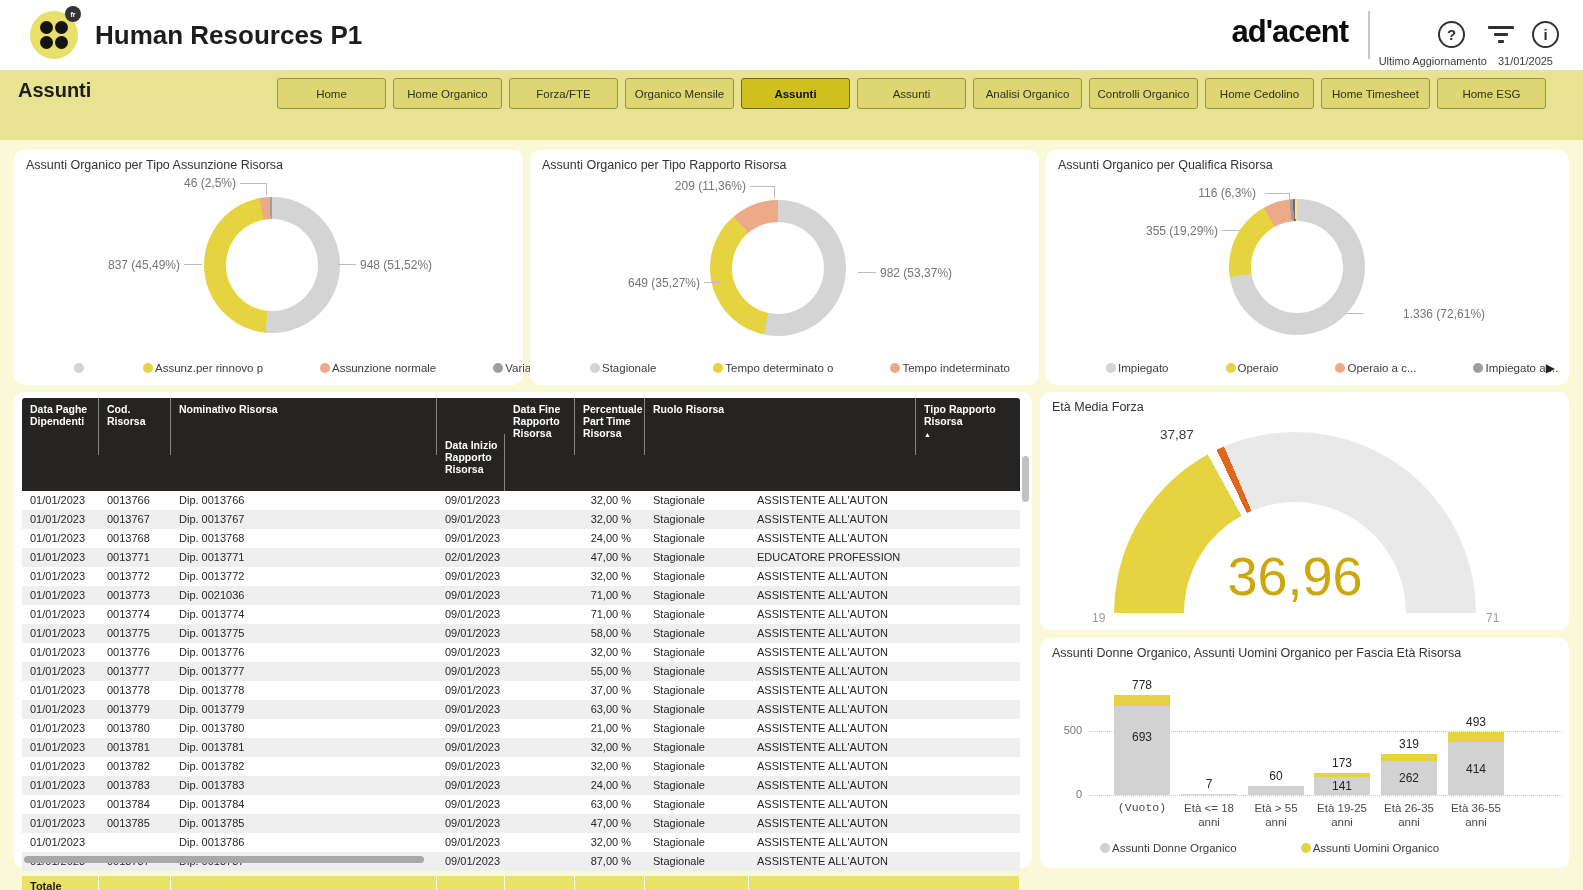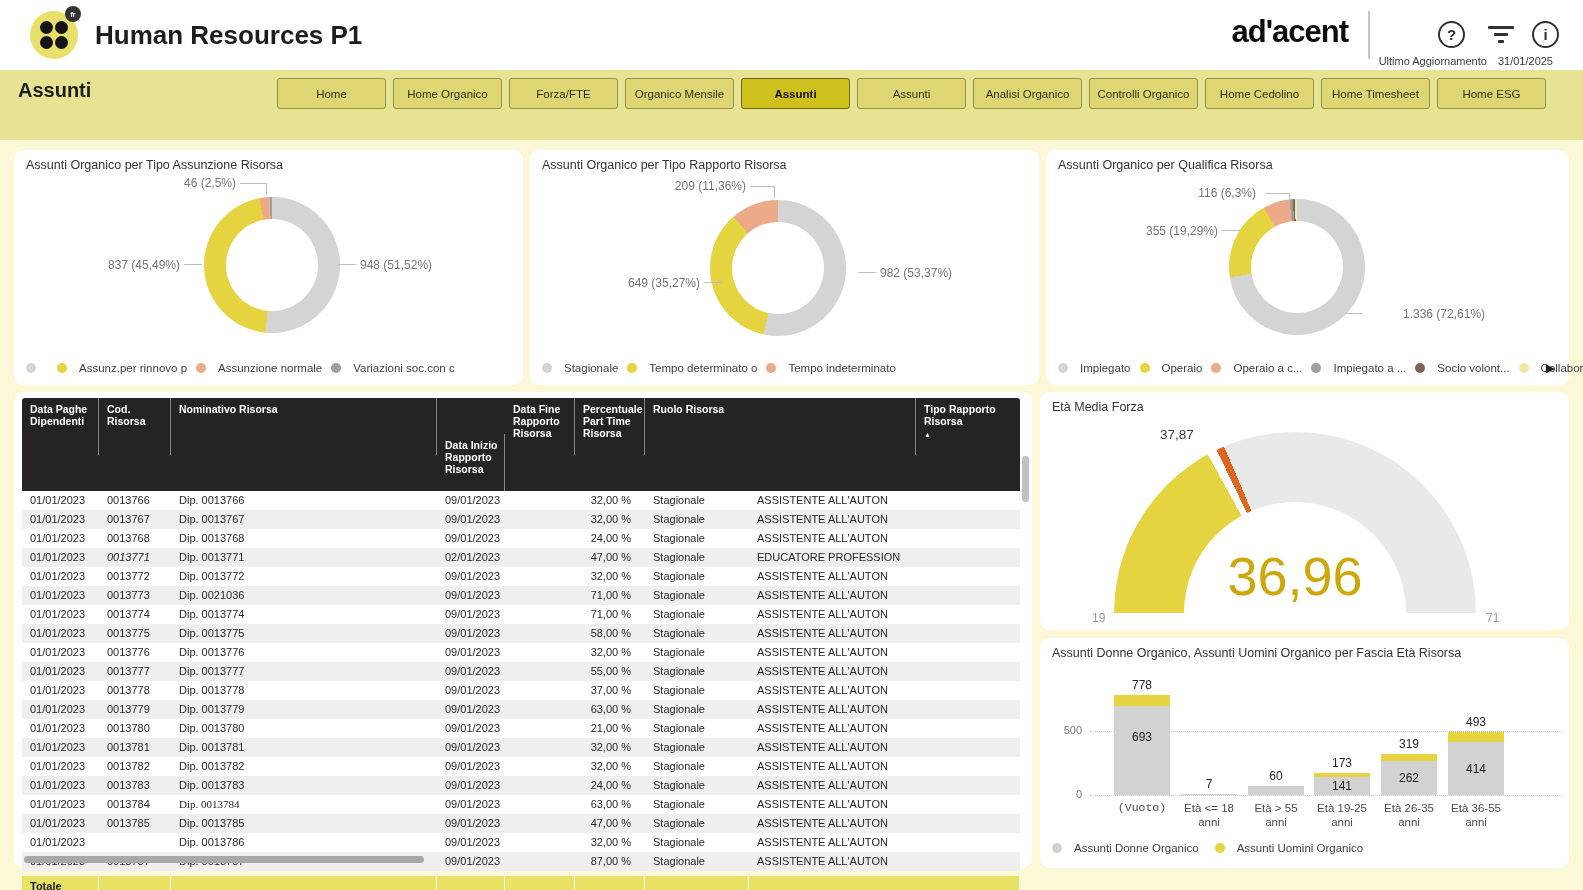--- a/index.html
+++ b/index.html
@@ -53,21 +53,21 @@
   #donut1 .co0{right:293px;top:29px;} #donut1 .co1{right:339px;top:126px;} #donut1 .co2{left:350px;top:116px;}
   #donut2 .co0{right:313px;top:36px;} #donut2 .co1{right:351px;top:74px;} #donut2 .co2{left:321px;top:157px;margin-left:36px;}
   .cl{position:absolute;background:#bdbdbd;}
   #donut0 .l0a{left:226px;top:33px;width:26px;height:1px;} #donut0 .l0b{left:252px;top:33px;width:1px;height:12px;}
   #donut0 .l1{left:170px;top:114px;width:18px;height:1px;} #donut0 .l2{left:324px;top:114px;width:18px;height:1px;}
   #donut1 .l0a{left:220px;top:36px;width:24px;height:1px;} #donut1 .l0b{left:244px;top:36px;width:1px;height:12px;}
   #donut1 .l1{left:174px;top:132px;width:18px;height:1px;} #donut1 .l2{left:328px;top:122px;width:18px;height:1px;}
   #donut2 .l0a{left:219px;top:43px;width:24px;height:1px;} #donut2 .l0b{left:243px;top:43px;width:1px;height:12px;}
   #donut2 .l1{left:176px;top:80px;width:18px;height:1px;} #donut2 .l2{left:299px;top:163px;width:18px;height:1px;}
   .legend{position:absolute;left:12px;bottom:11px;display:flex;align-items:center;gap:9px;font-size:11.5px;color:#3d3d3d;white-space:nowrap;}
-  .legend-item{display:flex;align-items:center;gap:12px;cursor:pointer;}
+  .legend-item{display:flex;align-items:center;gap:2px;cursor:pointer;margin-left:48px;}
   .ldot{width:10px;height:10px;border-radius:50%;flex:0 0 auto;}
   .legend-more{position:absolute;right:14px;bottom:10px;font-size:12px;color:#222;cursor:pointer;}
 
   
   .tbl{position:absolute;left:8px;top:6px;width:998px;}
   .thead{display:flex;background:#252423;color:#fff;border-radius:3px 3px 0 0;}
   .th{box-sizing:border-box;padding:5px 6px 4px 8px;font-size:10.5px;font-weight:700;height:57px;border-right:1px solid rgba(255,255,255,.45);}
   .th:last-child{border-right:none;}
   .sort-arrow{display:block;font-size:7px;margin-top:4px;color:#fff;}
   .tr{display:flex;height:19px;line-height:19px;font-size:11px;color:#262626;cursor:pointer;}
@@ -285,21 +285,21 @@
               <div class="td" style="width: 72px;">0013768</div>
               <div class="td" style="width: 266px;">Dip. 0013768</div>
               <div class="td" style="width: 68px;">09/01/2023</div>
               <div class="td" style="width: 70px;"></div>
               <div class="td num" style="width: 70px;">24,00 %</div>
               <div class="td" style="width: 104px;">Stagionale</div>
               <div class="td" style="width: 271px;">ASSISTENTE ALL'AUTON</div>
             </div>
             <div class="tr">
               <div class="td" style="width: 77px;">01/01/2023</div>
-              <div class="td" style="width: 72px; font-style: italic;">0013771</div>
+              <div class="td" style="width: 72px;">0013771</div>
               <div class="td" style="width: 266px;">Dip. 0013771</div>
               <div class="td" style="width: 68px;">02/01/2023</div>
               <div class="td" style="width: 70px;"></div>
               <div class="td num" style="width: 70px;">47,00 %</div>
               <div class="td" style="width: 104px;">Stagionale</div>
               <div class="td" style="width: 271px;">EDUCATORE PROFESSION</div>
             </div>
             <div class="tr">
               <div class="td" style="width: 77px;">01/01/2023</div>
               <div class="td" style="width: 72px;">0013772</div>
@@ -416,21 +416,21 @@
               <div class="td" style="width: 266px;">Dip. 0013783</div>
               <div class="td" style="width: 68px;">09/01/2023</div>
               <div class="td" style="width: 70px;"></div>
               <div class="td num" style="width: 70px;">24,00 %</div>
               <div class="td" style="width: 104px;">Stagionale</div>
               <div class="td" style="width: 271px;">ASSISTENTE ALL'AUTON</div>
             </div>
             <div class="tr">
               <div class="td" style="width: 77px;">01/01/2023</div>
               <div class="td" style="width: 72px;">0013784</div>
-              <div class="td" style="width: 266px; font-family: Liberation Serif, serif;">Dip. 0013784</div>
+              <div class="td" style="width: 266px;">Dip. 0013784</div>
               <div class="td" style="width: 68px;">09/01/2023</div>
               <div class="td" style="width: 70px;"></div>
               <div class="td num" style="width: 70px;">63,00 %</div>
               <div class="td" style="width: 104px;">Stagionale</div>
               <div class="td" style="width: 271px;">ASSISTENTE ALL'AUTON</div>
             </div>
             <div class="tr">
               <div class="td" style="width: 77px;">01/01/2023</div>
               <div class="td" style="width: 72px;">0013785</div>
               <div class="td" style="width: 266px;">Dip. 0013785</div>

